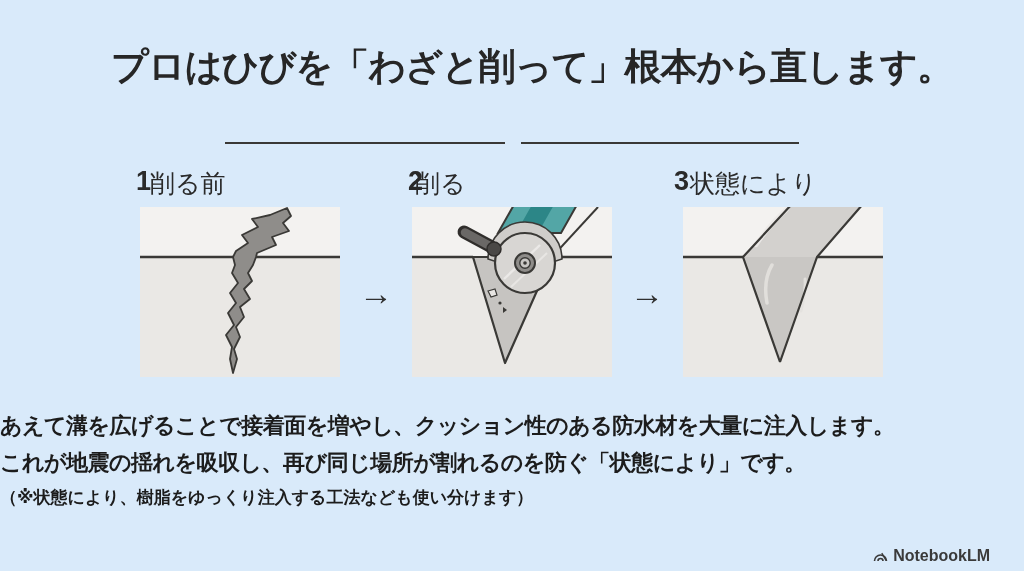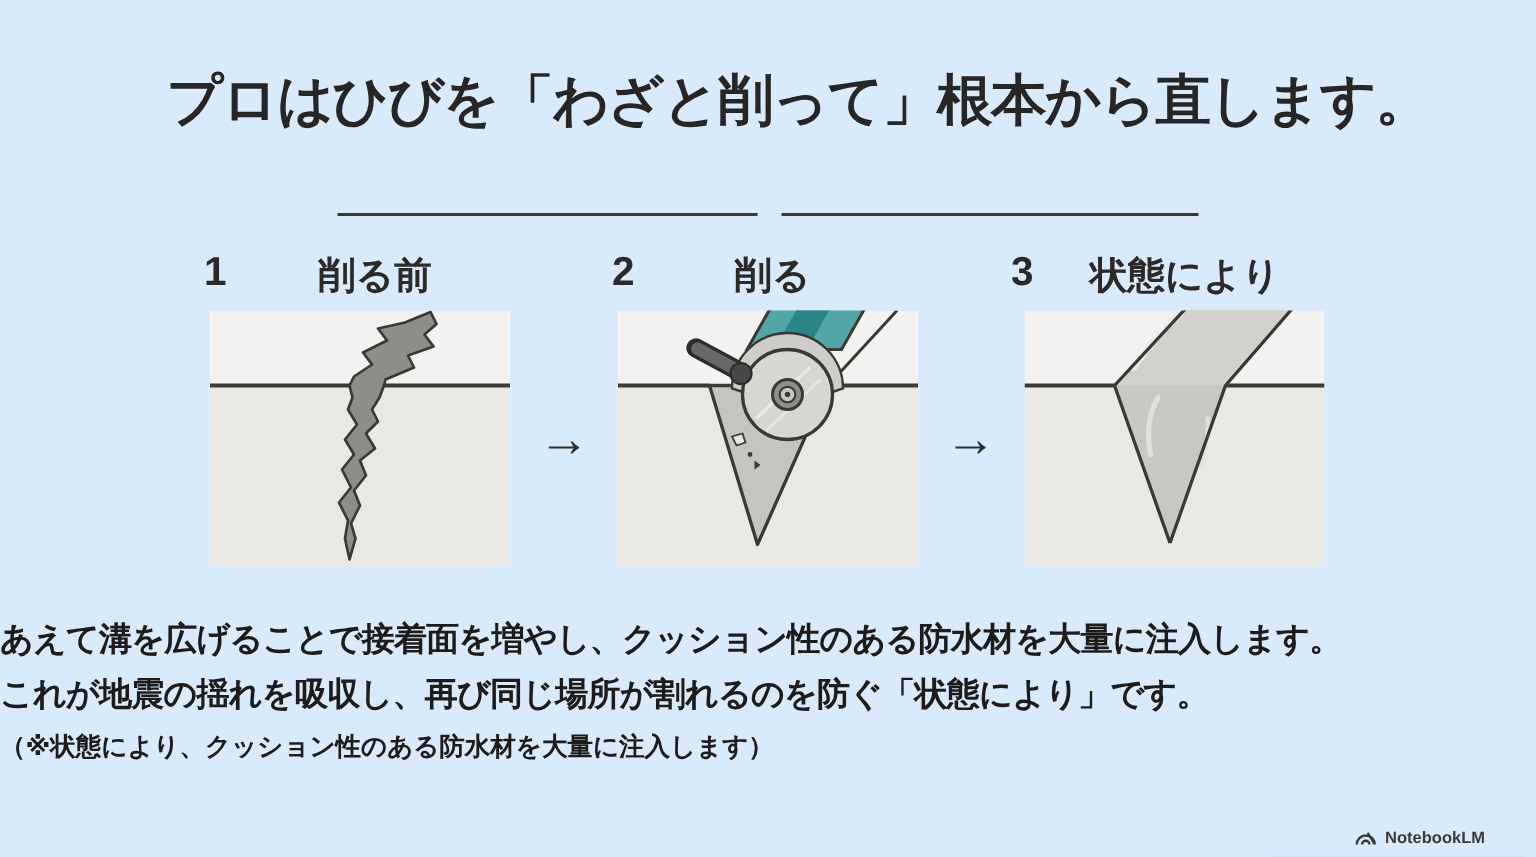--- a/index.html
+++ b/index.html
@@ -20,41 +20,41 @@
     display:flex;align-items:center;justify-content:center;gap:16px;
   }
   .method-line{height:2px;background:#3a3936;}
   .method-line.left{width:280px;}
   .method-line.right{width:278px;}
   .method-label{font-size:24px;font-weight:900;color:#262626;white-space:nowrap;}
   .step-number{
     position:absolute;top:166px;font-size:27px;font-weight:900;color:#2a2a2a;
   }
   .step-label{
-    position:absolute;top:167px;width:200px;text-align:center;
-    font-size:25px;font-weight:700;color:#2a2a2a;
+    position:absolute;top:167px;width:200px;
+    font-size:25px;font-weight:400;color:#2a2a2a;
   }
   .panel{
     position:absolute;top:207px;width:200px;height:170px;
   }
   .panel svg{display:block;width:200px;height:170px;}
   .arrow{
     position:absolute;top:272px;width:42px;height:42px;
     display:flex;align-items:center;justify-content:center;
     font-size:34px;font-weight:700;color:#2f2f2f;
   }
   .description{
     position:absolute;top:407px;left:0;right:0;
   }
   .desc-line{font-size:22px;font-weight:900;color:#1c1c1c;line-height:37px;letter-spacing:-0.5px;}
   .desc-note{font-size:17px;font-weight:800;color:#1c1c1c;line-height:30px;margin-top:2px;}
   .watermark{
     position:absolute;right:34px;bottom:6px;
-    display:flex;align-items:flex-end;gap:5px;
-    font-size:11px;font-weight:700;color:#3a3a3a;
+    display:flex;align-items:center;gap:5px;
+    font-size:16px;font-weight:700;color:#3a3a3a;
   }
   .watermark svg{display:block;}
 </style>
 </head>
 <body>
 
 <div id="stage">
 
   <div class="title">プロはひびを「わざと削って」根本から直します。</div>
 
@@ -125,21 +125,21 @@
       <path d="M73,38 C85,20 95,10 104,2" fill="none" stroke="#ebe9e7" stroke-width="4.5" stroke-linecap="round" opacity="0.95"></path>
       <path d="M84,96 C81,80 83,68 89,58" fill="none" stroke="#e3e1de" stroke-width="3.5" stroke-linecap="round" opacity="0.9"></path>
       <path d="M118,104 C121,92 123,82 122,72" fill="none" stroke="#e3e1de" stroke-width="3" stroke-linecap="round" opacity="0.9"></path>
       <path d="M97,155 L60,50 L109,-3 M180,-3 L134,50 L97,155" fill="none" stroke="#3a3936" stroke-width="2.2" stroke-linejoin="round"></path>
     </svg>
   </div>
 
   <div class="description">
     <div class="desc-line">あえて溝を広げることで接着面を増やし、クッション性のある防水材を大量に注入します。</div>
     <div class="desc-line">これが地震の揺れを吸収し、再び同じ場所が割れるのを防ぐ「状態により」です。</div>
-    <div class="desc-note">（※状態により、クッション性のある防水材を大量に注入します）</div>
+    <div class="desc-note">（※状態により、樹脂をゆっくり注入する工法なども使い分けます）</div>
   </div>
 
   <div class="watermark">
     <svg width="15" height="13" viewBox="0 0 15 13">
       <path d="M1.5,11 A6,6 0 0 1 13.5,11" fill="none" stroke="#3a3a3a" stroke-width="1.6"></path>
       <path d="M5,11 A2.5,2.5 0 0 1 10,11" fill="none" stroke="#3a3a3a" stroke-width="1.6"></path>
       <line x1="8.8" y1="3.2" x2="13.2" y2="10.6" stroke="#3a3a3a" stroke-width="1.4"></line>
     </svg>
     <span>NotebookLM</span>
   </div>

